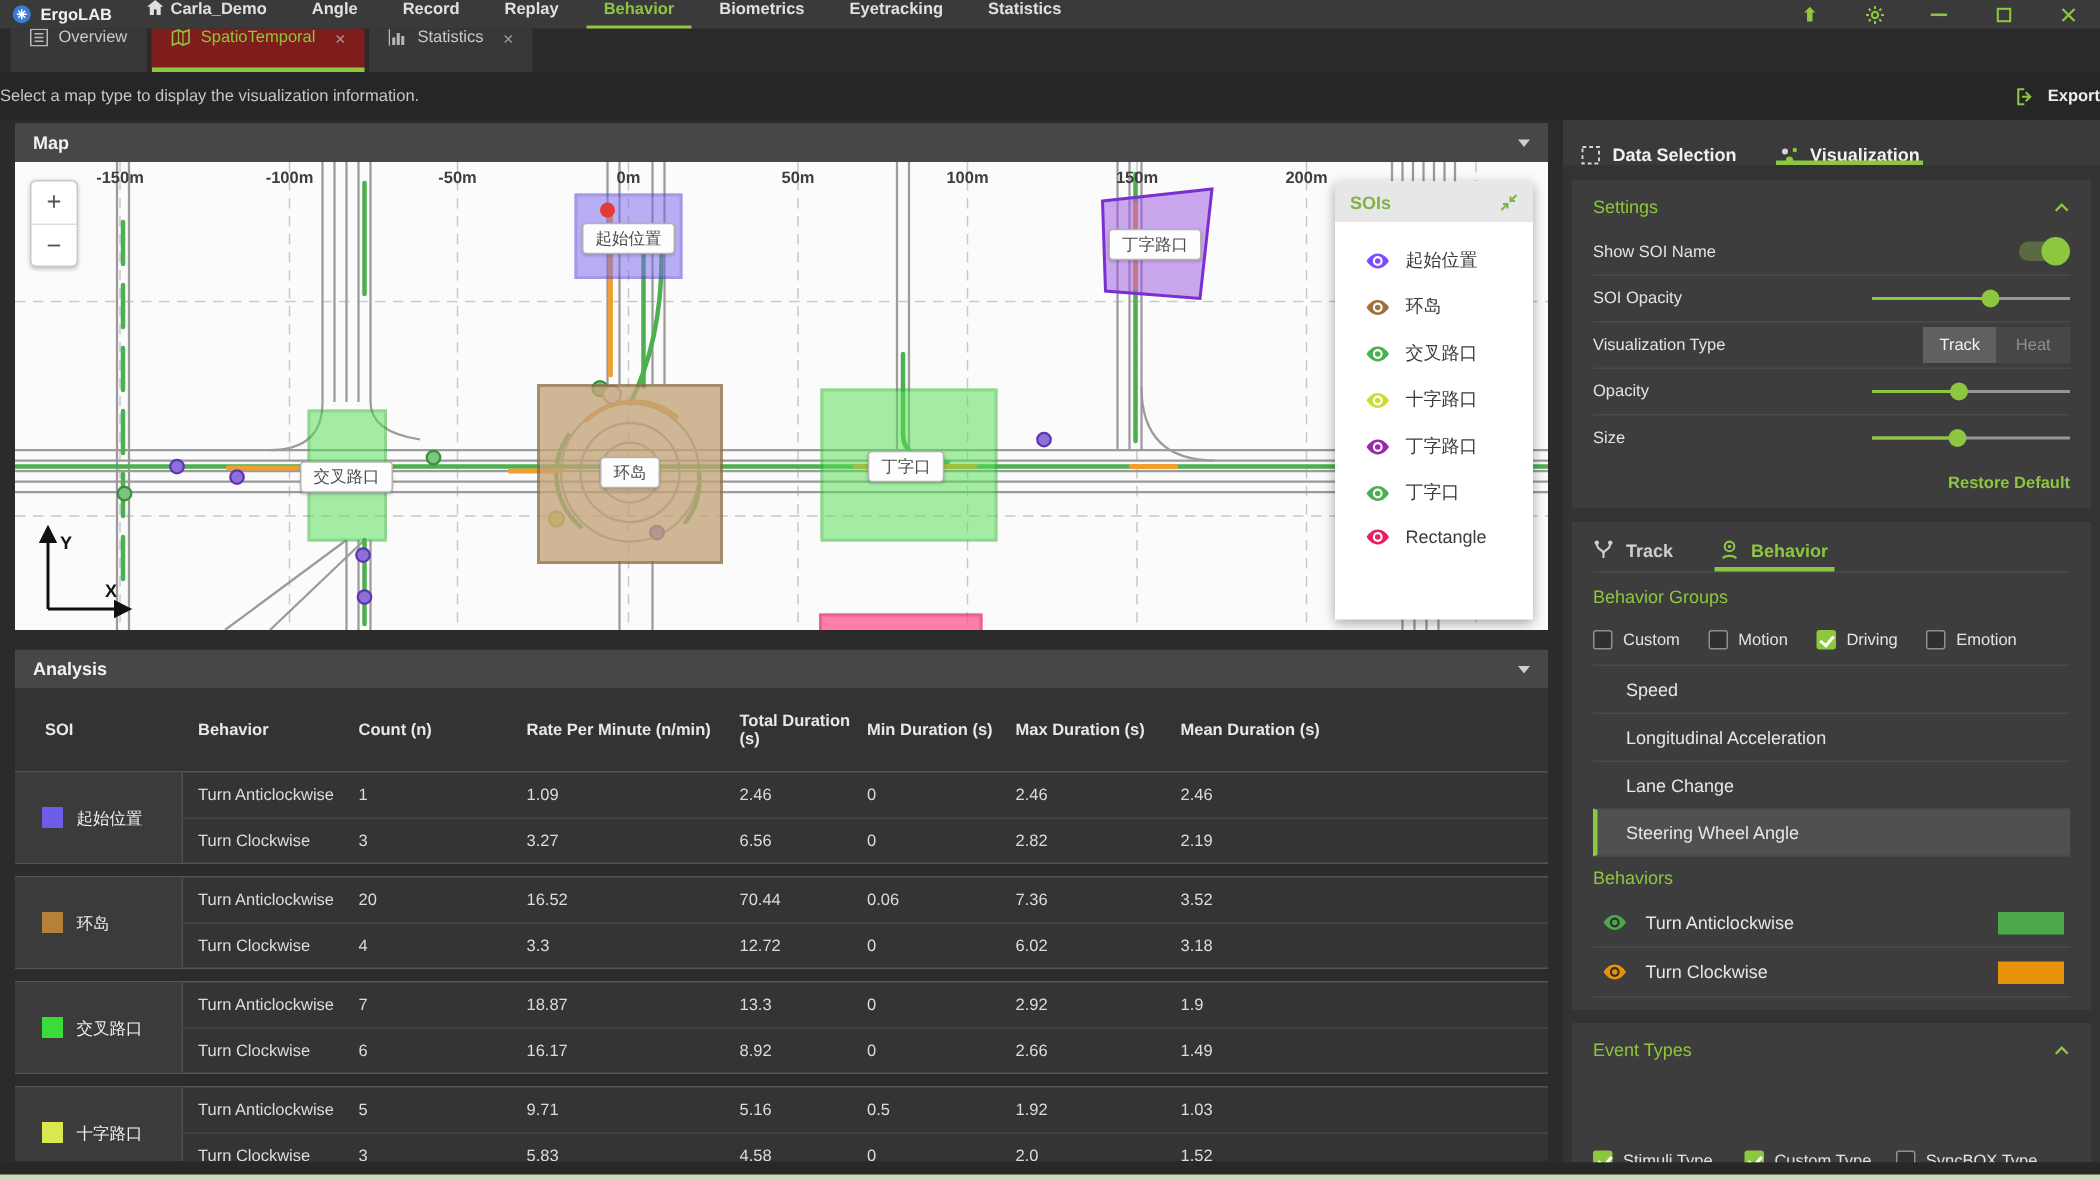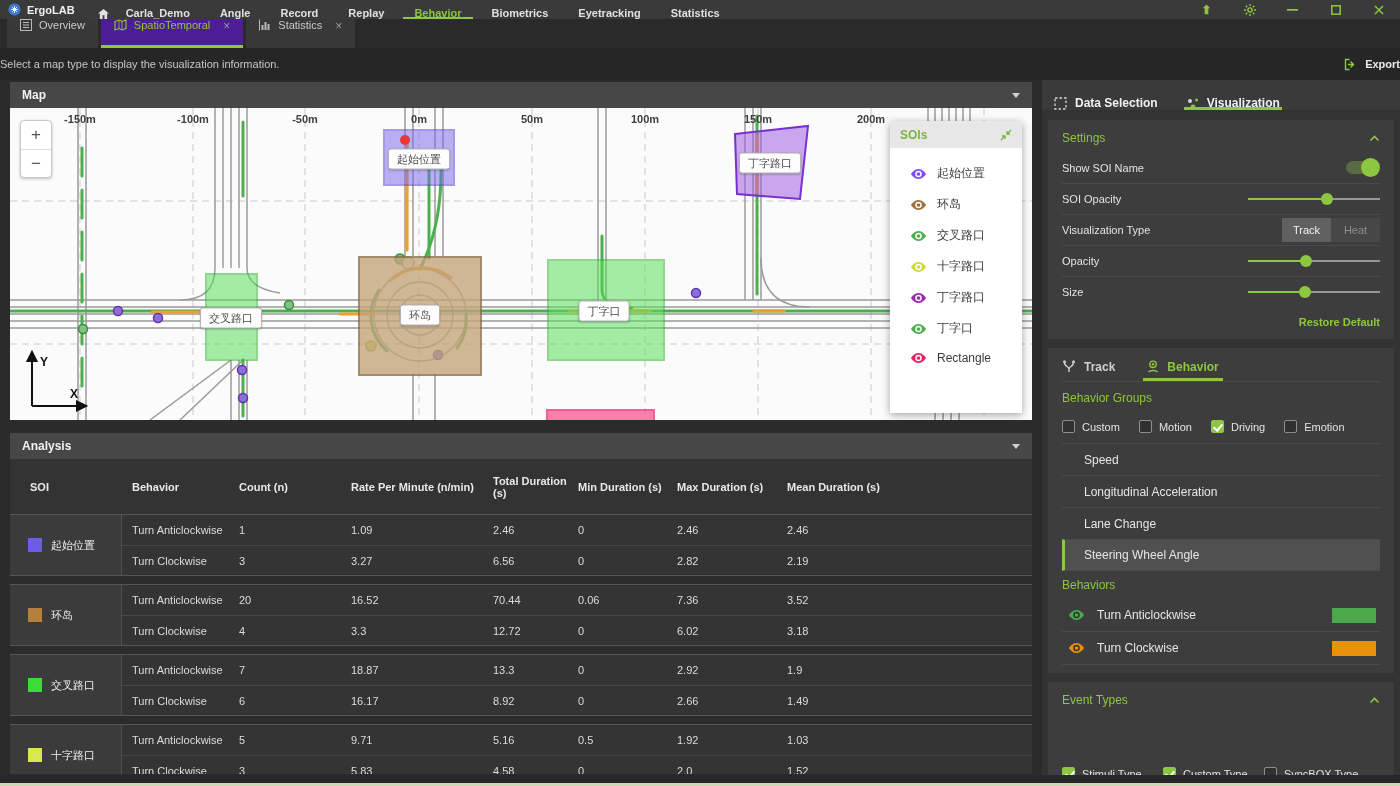--- a/index.html
+++ b/index.html
@@ -3,30 +3,30 @@
 <meta charset="utf-8">
 <style>
   * { margin:0; padding:0; box-sizing:border-box; }
   html,body { width:1400px; height:786px; }
   body { position:relative; background:#2b2b2b; font-family:"Liberation Sans",sans-serif; font-size:11px; color:#ddd; overflow:hidden; }
   svg { display:block; }
 
   
   .menubar { position:absolute; top:0; left:0; right:0; height:19px; background:#3a3a3a; display:flex; align-items:stretch; z-index:30; }
   .menu-logo { display:flex; align-items:center; gap:6px; padding:0 8px; font-weight:bold; color:#f0f0f0; font-size:11px; }
-  .menu-item { display:flex; align-items:flex-end; gap:17px; padding:0 15px; color:#e0e0e0; font-weight:bold; position:relative; font-size:11px; }
+  .menu-item { display:flex; align-items:flex-start; gap:5px; padding:0 15px; color:#e0e0e0; font-weight:bold; position:relative; font-size:11px; }
   .menu-item.active { color:#8dc63f; }
   .menu-item.active::after { content:""; position:absolute; left:4px; right:4px; bottom:0; height:2px; background:#8dc63f; }
   .win-controls { margin-left:auto; display:flex; align-items:stretch; }
   .win-btn { width:43px; display:flex; align-items:center; justify-content:center; }
 
   
   .tabbar { position:absolute; top:19px; left:0; right:0; height:29px; background:#2a2a2a; display:flex; align-items:stretch; padding-left:7px; gap:3px; z-index:29; }
   .dtab { display:flex; gap:7px; padding:0 13px; background:#383838; color:#c9c9c9; font-size:11px; position:relative; }
-  .dtab.active { background:#4c1d95; color:#8dc63f; box-shadow:inset 0 -3px 0 #8dc63f; }
+  .dtab.active { background:#7f1d1d; color:#8dc63f; box-shadow:inset 0 -3px 0 #8dc63f; }
   .dtab .close { color:#9a9a9a; font-size:12px; margin-left:6px; }
 
   
   .inforow { position:absolute; top:48px; left:0; right:0; height:32px; background:#262626; display:flex; align-items:center; padding:0 0; color:#c6c6c6; z-index:28; }
   .export-btn { margin-left:auto; display:flex; align-items:center; gap:7px; color:#ececec; font-weight:bold; }
 
   
   .panel-header { height:26px; background:#474747; display:flex; align-items:center; padding:0 12px; color:#f2f2f2; font-weight:bold; font-size:12px; }
   .caret-down { margin-left:auto; width:0; height:0; border-left:4px solid transparent; border-right:4px solid transparent; border-top:5px solid #cfcfcf; }
 

